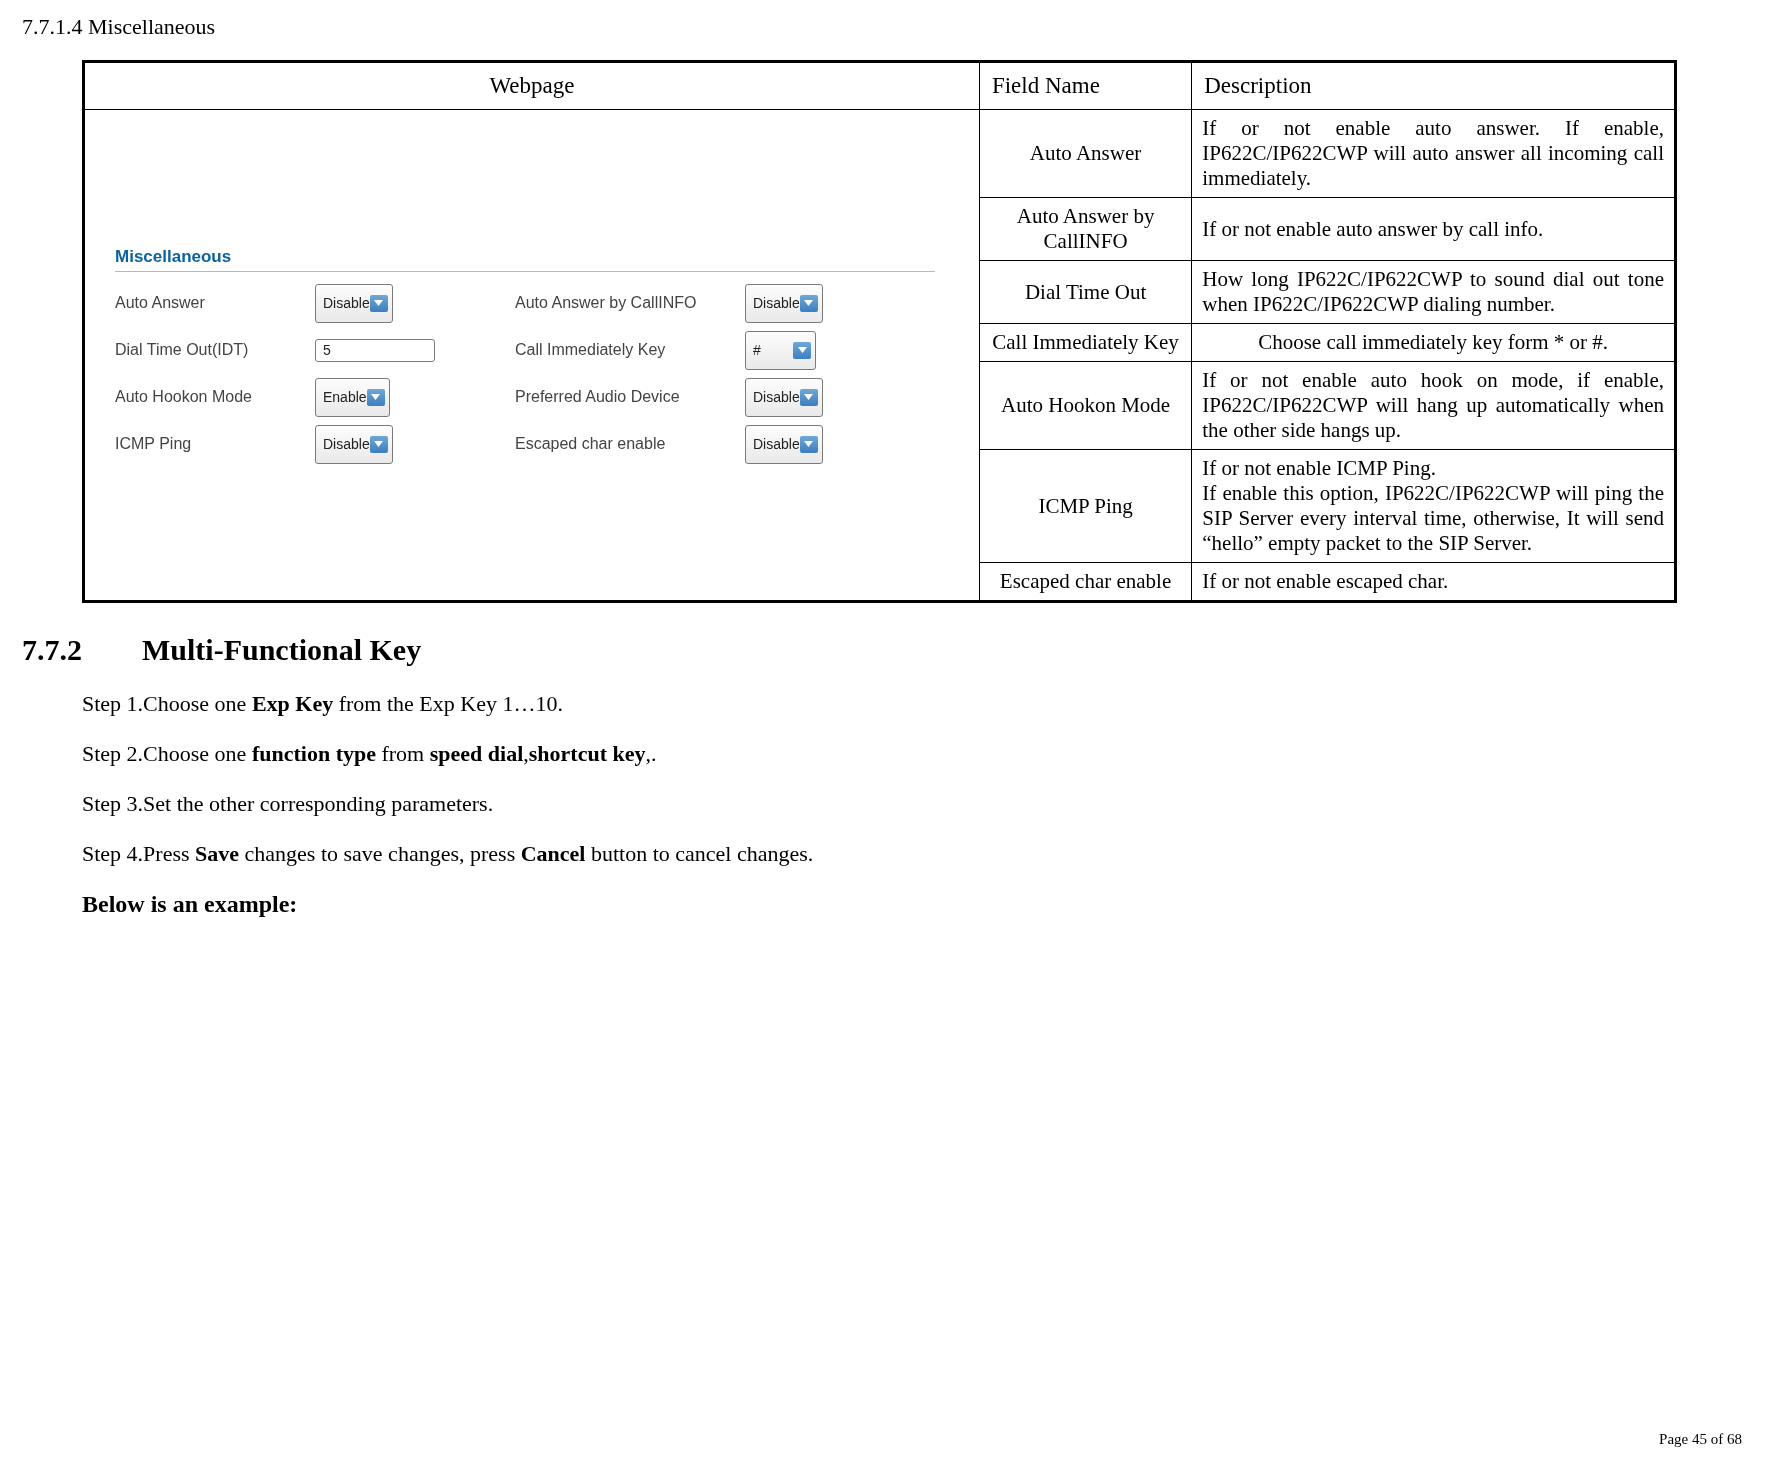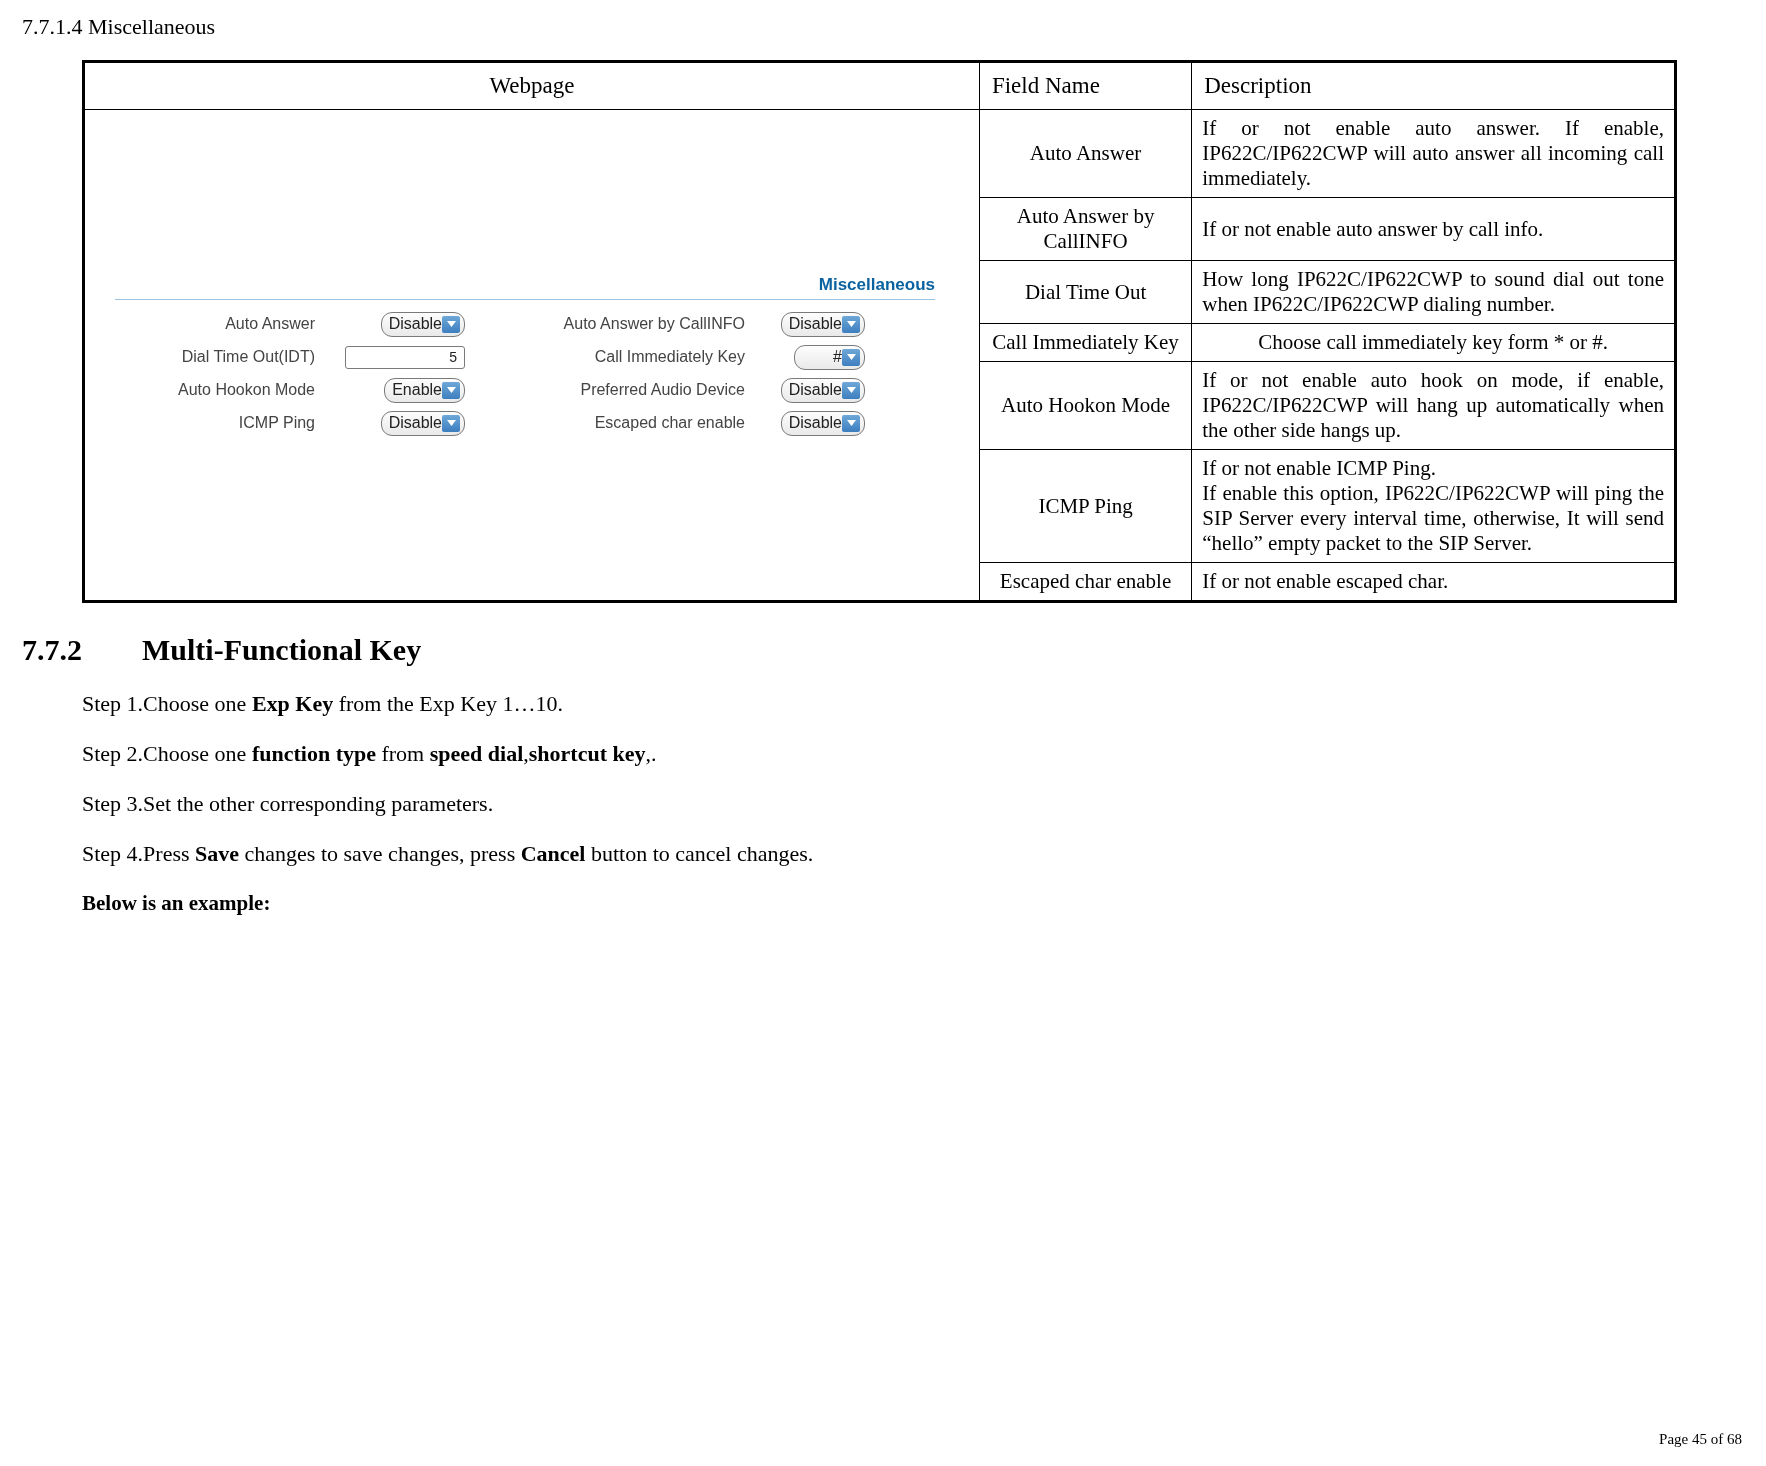--- a/index.html
+++ b/index.html
@@ -43,21 +43,20 @@
   .screenshot-cell {
     vertical-align: middle;
     padding: 0;
   }
   .misc-shot {
     font-family: Arial, Helvetica, sans-serif;
     font-size: 16px;
     color: #333;
     padding: 90px 20px 90px 20px;
     width: 820px;
-    text-align: right;
   }
   .misc-title {
     color: #0a63a0;
     font-weight: bold;
     font-size: 17px;
     border-bottom: 1px solid #9ac3e0;
     padding-bottom: 4px;
     margin-bottom: 12px;
   }
   .misc-grid {
@@ -65,24 +64,24 @@
     grid-template-columns: 200px 150px 50px 230px 120px;
     row-gap: 8px;
     align-items: center;
     font-size: 16px;
     color: #444;
   }
   .sel {
     display: inline-flex;
     align-items: center;
     border: 1px solid #7a7a7a;
-    border-radius: 11px;
+    border-radius: 3px;
     background: linear-gradient(#fdfdfd, #e9e9e9);
-    height: 25px;
-    font-size: 16px;
+    height: 39px;
+    font-size: 14px;
     padding: 0 4px 0 7px;
     min-width: 70px;
     box-sizing: border-box;
     color: #222;
   }
   .sel .arrow-btn {
     display: inline-flex;
     align-items: center;
     justify-content: center;
     background: linear-gradient(#6fa8d8, #3d7ebf);
@@ -111,21 +110,21 @@
     margin: 30px 0 24px 0;
   }
   .sec2 .num { display:inline-block; width: 120px; }
   .step {
     margin: 0 0 24px 60px;
     font-size: 22px;
   }
   .step b { font-weight: bold; }
   .below-example {
     margin: 0 0 0 60px;
-    font-size: 21px;
+    font-size: 24px;
     font-weight: bold;
   }
   .page-footer {
     position: absolute;
     right: 24px;
     bottom: 18px;
     font-size: 15px;
   }
 </style>
 </head>

